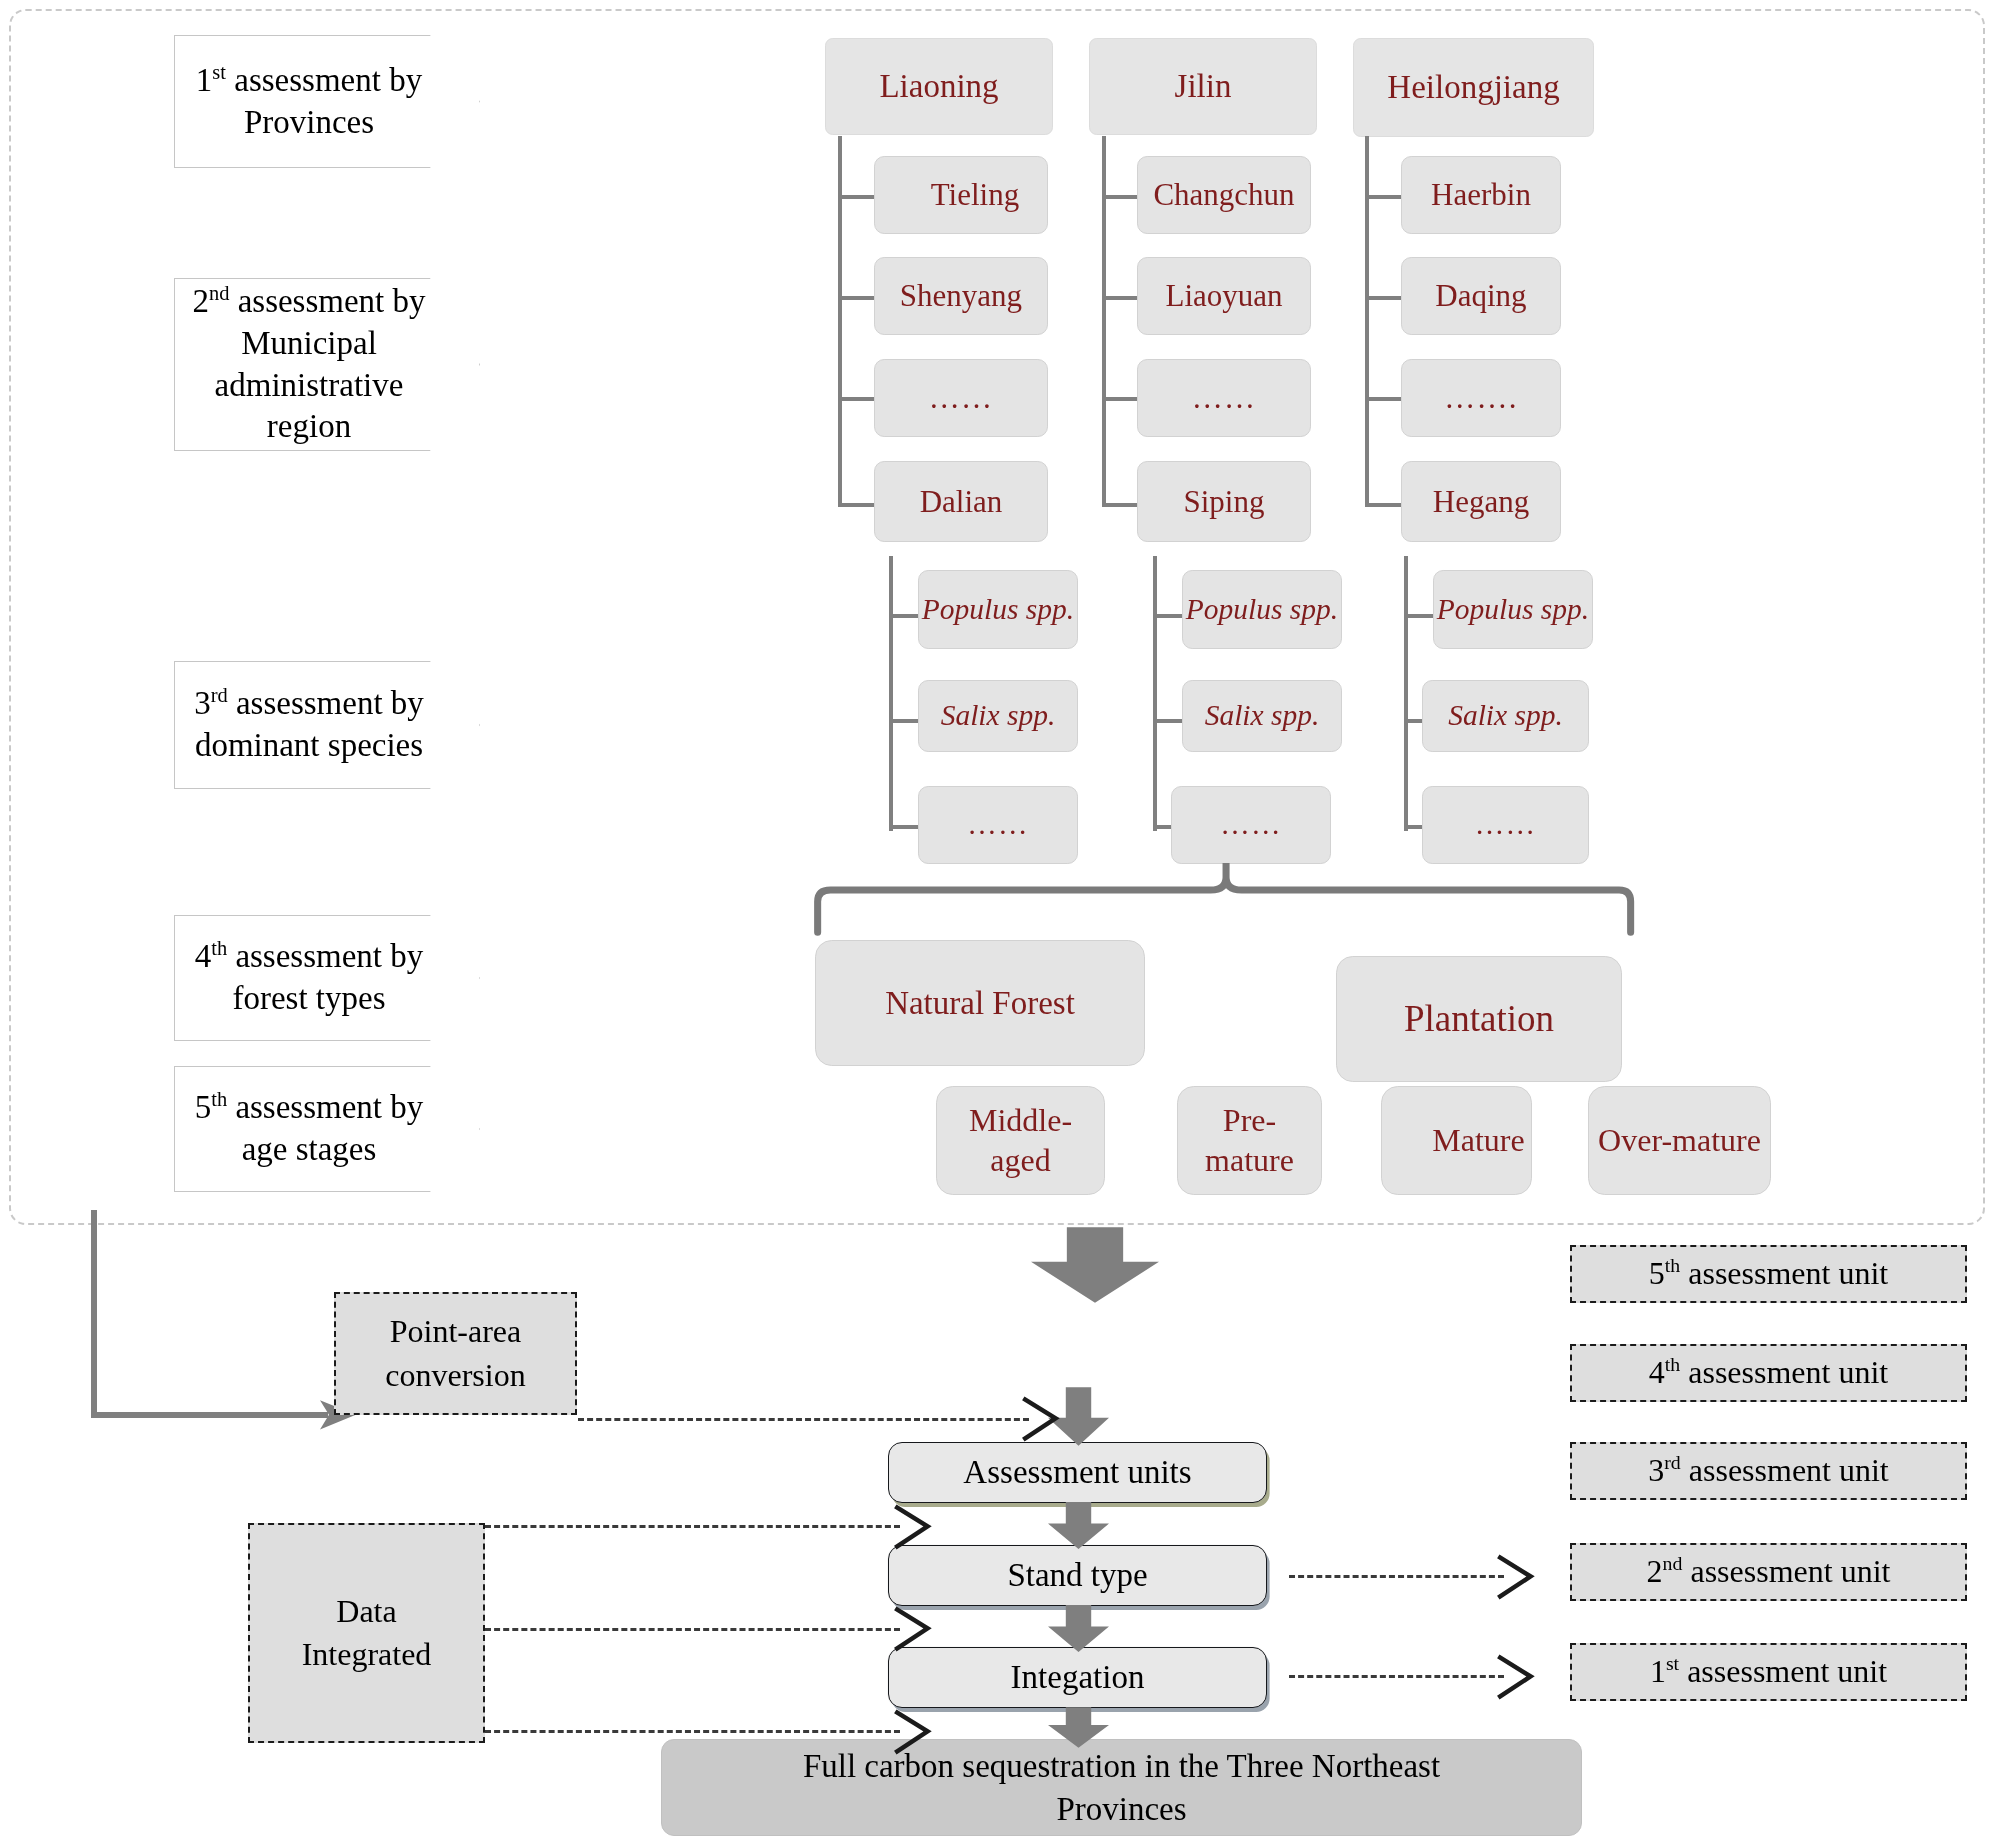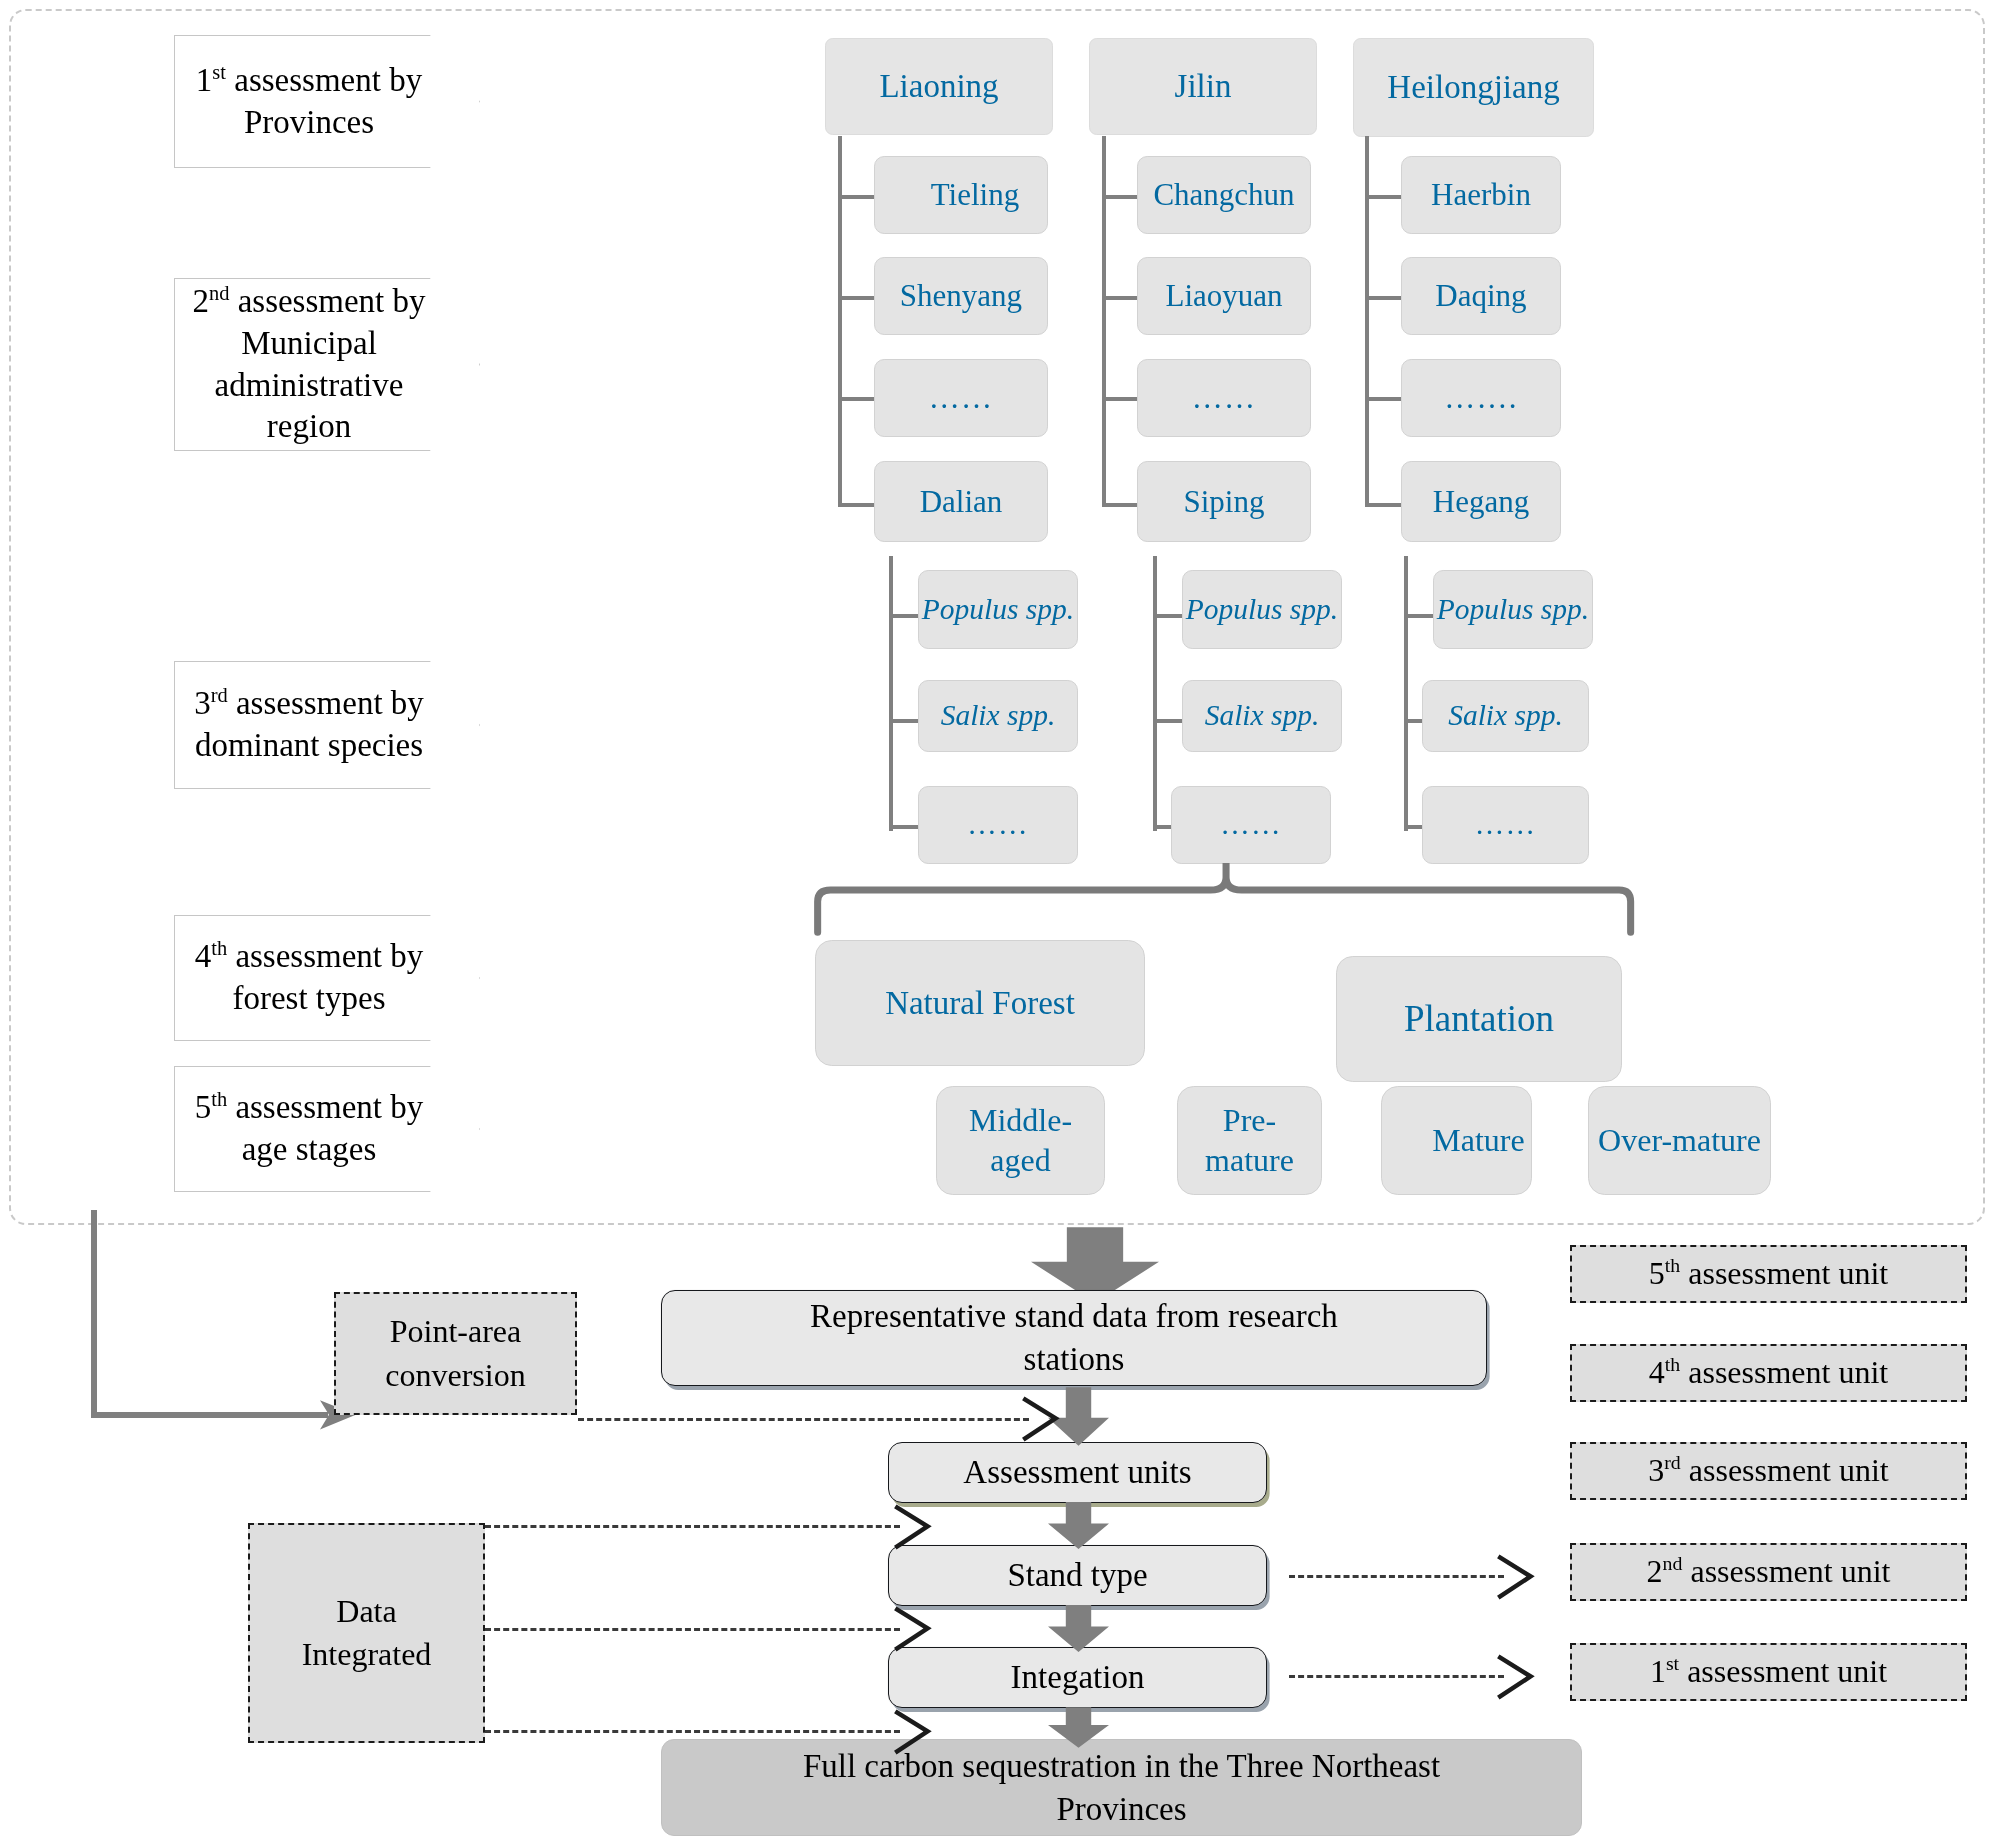--- a/index.html
+++ b/index.html
@@ -21,21 +21,21 @@
     padding:0 45px 0 9px;line-height:1.26;
   }
   .pentagon .ptxt{display:block;width:100%;}
   .pentagon sup{font-size:0.62em;vertical-align:super;line-height:0;}
 
   
   .gbox{
     position:absolute;background:#e4e4e4;border:1.3px solid #d2d2d2;
     border-radius:10.2px;box-sizing:border-box;
     display:flex;align-items:center;justify-content:center;text-align:center;
-    line-height:1.22;color:#0369a1;
+    line-height:1.22;color:#7f1d1d;
   }
   .gbox.prov{border-radius:7.7px;background:#e5e5e5;border-color:#dcdcdc;}
   .gbox.species{font-style:italic;}
   .gbox.dots{letter-spacing:1.3px;}
 
   
   .vline{position:absolute;background:#808080;width:3.8px;}
   .hline{position:absolute;background:#808080;height:3.8px;}
 
   
@@ -192,24 +192,20 @@
   <div class="dbox" style="left:334px;top:1292px;width:243px;height:123px;font-size:32px;flex-direction:column;">
     <span class="txt">Point-area</span>
     <span class="txt">conversion</span>
   </div>
 
   <div class="dbox" style="left:248px;top:1523px;width:237px;height:220px;font-size:32px;flex-direction:column;">
     <span class="txt">Data</span>
     <span class="txt">Integrated</span>
   </div>
 
-  <div class="flowbox" style="left:661px;top:1290px;width:826px;height:96px;font-size:33px;flex-direction:column;">
-    <span class="txt">Representative stand data from research</span>
-    <span class="txt">stations</span>
-  </div>
 
   <div class="flowbox olive" style="left:888px;top:1442px;width:379px;height:61px;font-size:33px;">Assessment units</div>
 
   <div class="flowbox" style="left:888px;top:1647px;width:379px;height:61px;font-size:33px;">Integation</div>
 
   <div class="flowbox" style="left:888px;top:1545px;width:379px;height:61px;font-size:33px;">Stand type</div>
 
   <div class="finalbox" style="left:661px;top:1739px;width:921px;height:97px;font-size:33px;flex-direction:column;">
     <span class="txt">Full carbon sequestration in the Three Northeast</span>
     <span class="txt">Provinces</span>

